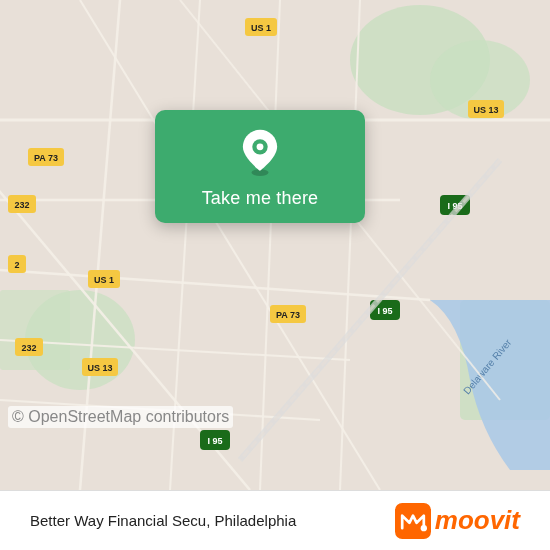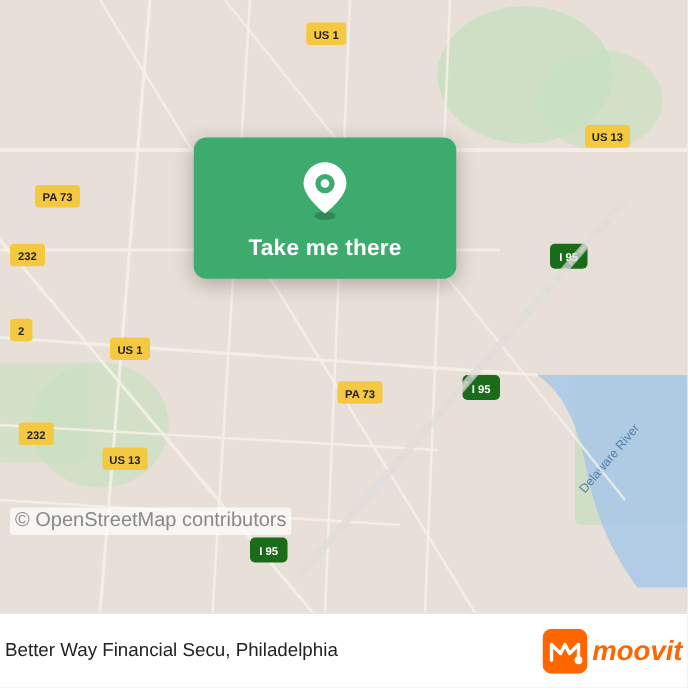--- a/index.html
+++ b/index.html
@@ -47,34 +47,34 @@
       width: 48px;
       height: 48px;
       margin-bottom: 12px;
     }
 
     #take-me-there-btn {
       background-color: #3dab6e;
       border: none;
       color: white;
       font-size: 18px;
-      font-weight: 700;
+      font-weight: 400;
       cursor: pointer;
       padding: 0;
       letter-spacing: 0.2px;
     }
 
     
     #bottom-bar {
       width: 550px;
       height: 60px;
       background: white;
       display: flex;
       align-items: center;
-      padding: 0 4px;
+      padding: 0 30px;
       border-top: 1px solid #ddd;
       justify-content: space-between;
     }
 
     #copyright-text {
       font-size: 16px;
       color: #888;
       position: absolute;
       bottom: 62px;
       left: 8px;
@@ -94,21 +94,21 @@
       align-items: center;
       gap: 4px;
     }
 
     #moovit-m-icon {
       width: 36px;
       height: 36px;
     }
 
     #moovit-text {
-      font-size: 22px;
+      font-size: 26px;
       font-weight: bold;
       color: #ff6600;
       font-style: italic;
     }
   </style>
 </head>
 <body>
 
 <div id="map-container">
 

